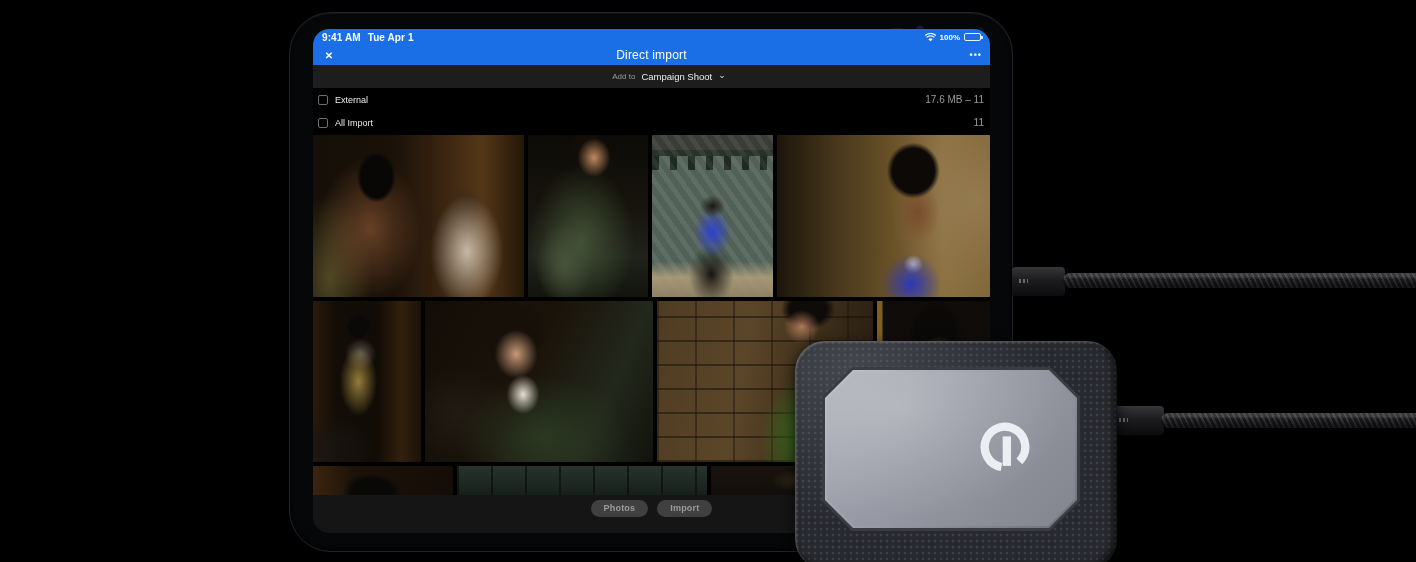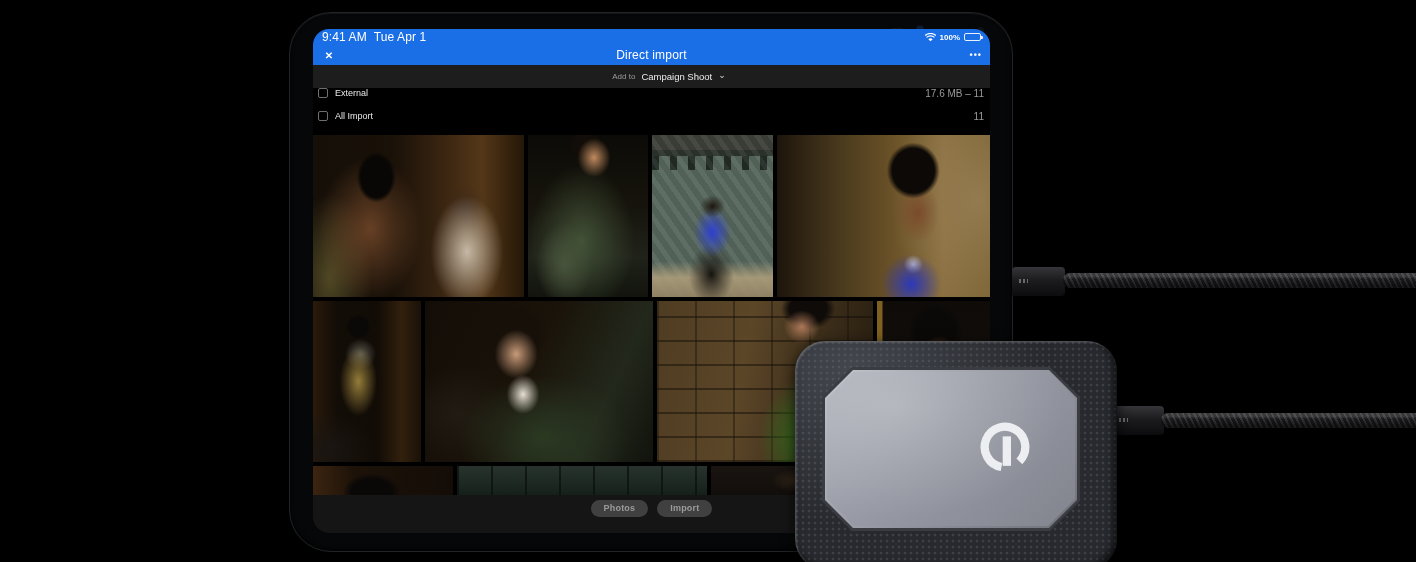--- a/index.html
+++ b/index.html
@@ -13,41 +13,41 @@
   .cam-strip{position:absolute;left:600px;top:15px;width:14px;height:5px;border-radius:3px;background:#121314;}
   .cam-lens{position:absolute;left:627px;top:13px;width:6px;height:6px;border-radius:50%;background:#0e1b30;box-shadow:0 0 2px #1c3a66;}
   .cam-dot1{position:absolute;left:672px;top:16px;width:3px;height:3px;border-radius:50%;background:#141516;}
   .cam-dot2{position:absolute;left:687px;top:14px;width:7px;height:7px;border-radius:50%;background:#101112;}
 
   
   .screen{position:absolute;left:313px;top:29px;width:677px;height:504px;border-radius:16px;overflow:hidden;background:#000;}
 
   .statusbar{position:absolute;left:0;top:0;width:100%;height:16px;background:var(--blue);
              display:flex;align-items:center;justify-content:space-between;padding:0 9px;color:#fff;}
-  .statusbar .left{display:flex;gap:7px;font-size:12px;font-weight:400;letter-spacing:.1px;}
+  .statusbar .left{display:flex;gap:7px;font-size:10px;font-weight:700;letter-spacing:.1px;}
   .statusbar .right{display:flex;align-items:center;gap:4px;font-size:8px;font-weight:700;text-align:right;}
   .batt{width:17px;height:8px;border:1px solid rgba(255,255,255,.9);border-radius:2px;position:relative;padding:1px;}
   .batt .fill{background:#fff;height:100%;width:100%;border-radius:1px;}
   .batt:after{content:"";position:absolute;right:-3px;top:2px;width:2px;height:3px;background:rgba(255,255,255,.9);border-radius:0 1px 1px 0;}
 
   .appbar{position:absolute;left:0;top:16px;width:100%;height:20px;background:var(--blue);
           display:flex;align-items:center;color:#fff;}
   .appbar .close{position:absolute;left:8px;top:2px;width:16px;height:16px;display:flex;align-items:center;justify-content:center;
                  font-size:10px;font-weight:700;cursor:default;}
   .appbar .title{width:100%;text-align:center;font-size:12px;letter-spacing:.2px;}
   .appbar .more{position:absolute;right:8px;top:0px;height:20px;display:flex;align-items:center;font-size:9px;letter-spacing:1px;font-weight:700;}
 
   .addto{position:absolute;left:0;top:36px;width:100%;height:23px;background:#1d1d1e;
          display:flex;align-items:center;justify-content:center;gap:6px;}
   .addto .lbl{font-size:8px;color:#9b9b9b;margin-left:35px;}
   .addto .val{font-size:9.5px;color:#ececec;}
   .addto .chev{font-size:9px;color:#d9d9d9;margin-top:-3px;}
 
   .srcrows{position:absolute;left:0;top:59px;width:100%;}
-  .srcrow{height:23px;display:flex;align-items:flex-start;padding:0 6px 0 5px;}
+  .srcrow{height:23px;display:flex;align-items:center;padding:0 6px 0 5px;}
   .srcrow .cbx{width:10px;height:10px;border:1px solid #6f6f6f;border-radius:2px;background:transparent;margin-right:7px;flex:none;}
   .srcrow .name{font-size:9px;color:#e9e9e9;flex:1;}
   .srcrow .detail{font-size:10px;color:#9a9a9a;}
 
   
   .tile{position:absolute;background:#111;}
   .t-r1p1{left:0;top:106px;width:211px;height:162px;
     background:
       radial-gradient(26px 34px at 30% 26%, #090705 60%, rgba(9,7,5,0) 75%),
       radial-gradient(80px 110px at 27% 58%, rgba(154,96,56,.6), rgba(154,96,56,0) 65%),

